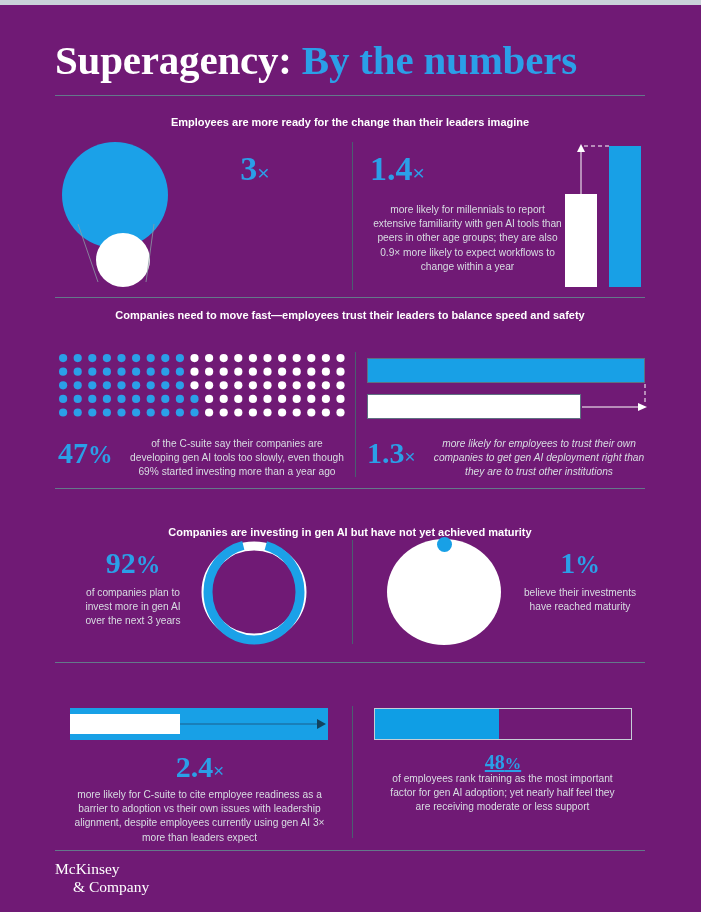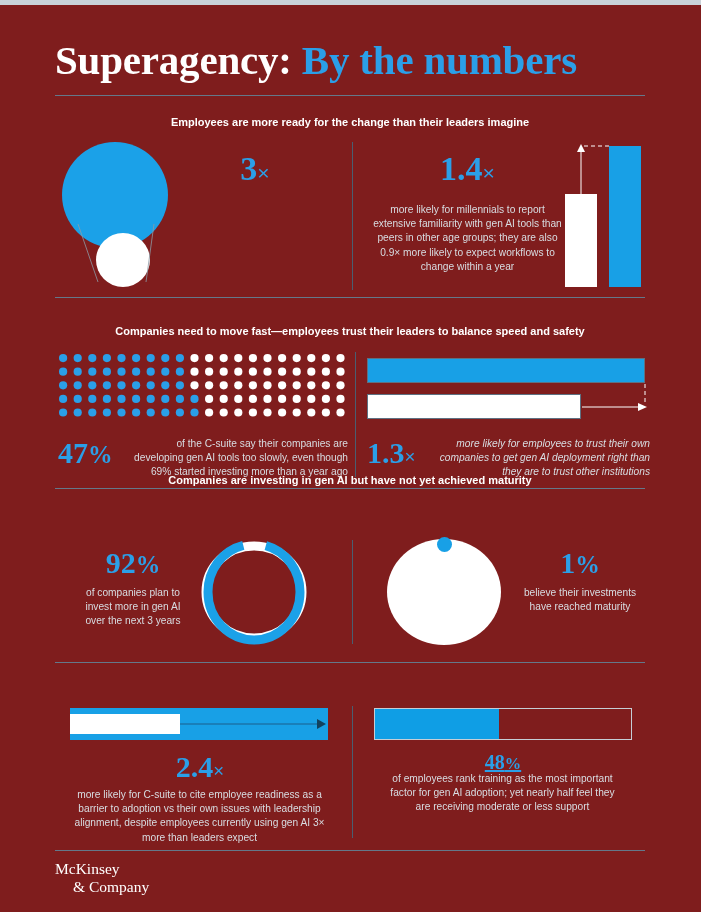--- a/index.html
+++ b/index.html
@@ -4,21 +4,21 @@
 <style>
   * { box-sizing: border-box; margin: 0; padding: 0; }
   html, body {
     background: #0b1d2e;
     font-family: "Liberation Sans", sans-serif;
   }
   .page {
     position: relative;
     width: 701px;
     height: 912px;
-    background: #7f1d1d;
+    background: #701a75;
     overflow: hidden;
   }
   .top-strip {
     position: absolute; top: 0; left: 0;
     width: 701px; height: 5px;
     background: #c9d2d9;
   }
 
   
   .title-wrap {
@@ -76,21 +76,21 @@
     font-family: "Liberation Serif", serif;
     font-size: 0.82em;
   }
 
   .body-txt {
     color: #d8dde2;
     font-size: 10.2px;
     line-height: 14.2px;
   }
   .center { text-align: center; }
-  .leftal { text-align: right; }
+  .leftal { text-align: center; }
 
   
   .circle { position: absolute; border-radius: 50%; }
   .bar    { position: absolute; }
 
   .footer-logo {
     position: absolute;
     left: 55px; top: 860px;
     font-family: "Liberation Serif", serif;
     color: #ffffff;
@@ -123,36 +123,36 @@
     <line x1="16" y1="82" x2="36" y2="140" stroke="#8d9aa6" stroke-width="0.8"></line>
     <line x1="92" y1="82" x2="84" y2="140" stroke="#8d9aa6" stroke-width="0.8"></line>
   </svg>
 
   <div class="bignum" style="position:absolute; left:180px; top:152px; width:150px; font-size:34px; text-align:center;">
     <span>3</span><span class="x">×</span>
   </div>
 
   <div class="vdiv" style="left:352px; top:142px; height:148px;"></div>
 
-  <div class="bignum" style="position:absolute; left:370px; top:152px; width:195px; font-size:34px; text-align:center;">
+  <div class="bignum" style="position:absolute; left:370px; top:152px; width:195px; font-size:34px; text-align:left;">
     <span>1.4</span><span class="x">×</span>
   </div>
   <div class="body-txt center" style="position:absolute; left:370px; top:203px; width:195px;">more likely for millennials to report extensive familiarity with gen AI tools than peers in other age groups; they are also 0.9× more likely to expect workflows to change within a year</div>
 
   <div class="bar" style="left:565px; top:194px; width:32px; height:93px; background:#ffffff;"></div>
   <div class="bar" style="left:609px; top:146px; width:32px; height:141px; background:#18a0e6;"></div>
   <svg style="position:absolute; left:560px; top:140px;" width="90" height="60">
     <line x1="21" y1="56" x2="21" y2="10" stroke="#ffffff" stroke-width="1"></line>
     <polygon points="21,4 17,12 25,12" fill="#ffffff"></polygon>
     <line x1="24" y1="6" x2="49" y2="6" stroke="#ffffff" stroke-width="1" stroke-dasharray="4,3"></line>
   </svg>
 
   <div class="rule" style="top:297px"></div>
 
-  <div class="sec-head" style="top:321px">Companies need to move fast—employees trust their leaders to balance speed and safety</div>
+  <div class="sec-head" style="top:305px">Companies need to move fast—employees trust their leaders to balance speed and safety</div>
 
   <svg style="position:absolute; left:58px; top:353px;" width="290" height="72">
     <g id="dots">
         <circle cx="5.1" cy="5.1" r="4.1" fill="#2b9fe8"></circle>
         <circle cx="19.7" cy="5.1" r="4.1" fill="#2b9fe8"></circle>
         <circle cx="34.3" cy="5.1" r="4.1" fill="#2b9fe8"></circle>
         <circle cx="48.9" cy="5.1" r="4.1" fill="#2b9fe8"></circle>
         <circle cx="63.5" cy="5.1" r="4.1" fill="#2b9fe8"></circle>
         <circle cx="78.1" cy="5.1" r="4.1" fill="#2b9fe8"></circle>
         <circle cx="92.7" cy="5.1" r="4.1" fill="#2b9fe8"></circle>
@@ -267,21 +267,21 @@
     <polygon points="72,27 63,23 63,31" fill="#ffffff"></polygon>
   </svg>
 
   <div class="bignum" style="position:absolute; left:367px; top:438px; font-size:30px;">
     <span>1.3</span><span class="x">×</span>
   </div>
   <div class="body-txt leftal" style="position:absolute; left:428px; top:437px; width:222px;font-style:italic;">more likely for employees to trust their own companies to get gen AI deployment right than they are to trust other institutions</div>
 
   <div class="rule" style="top:488px"></div>
 
-  <div class="sec-head" style="top:470px">Companies are investing in gen AI but have not yet achieved maturity</div>
+  <div class="sec-head" style="top:522px">Companies are investing in gen AI but have not yet achieved maturity</div>
 
   <div class="bignum" style="position:absolute; left:78px; top:548px; width:110px; font-size:30px; text-align:center;">
     <span>92</span><span class="pct">%</span>
   </div>
   <div class="body-txt center" style="position:absolute; left:76px; top:586px; width:114px;">of companies plan to invest more in gen AI over the next 3 years</div>
 
   <svg style="position:absolute; left:198px; top:540px;" width="112" height="104">
     <ellipse cx="56" cy="52" rx="48" ry="46" fill="none" stroke="#ffffff" stroke-width="9"></ellipse>
     <ellipse cx="56" cy="52" rx="48" ry="46" fill="none" stroke="#1ba1e8" stroke-width="9" stroke-dasharray="272 23.7" stroke-dashoffset="-12" transform="rotate(-90 56 52)"></ellipse>
   </svg>

